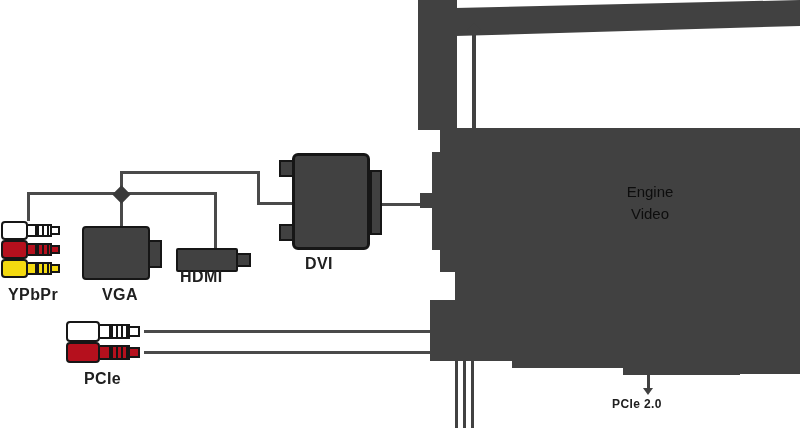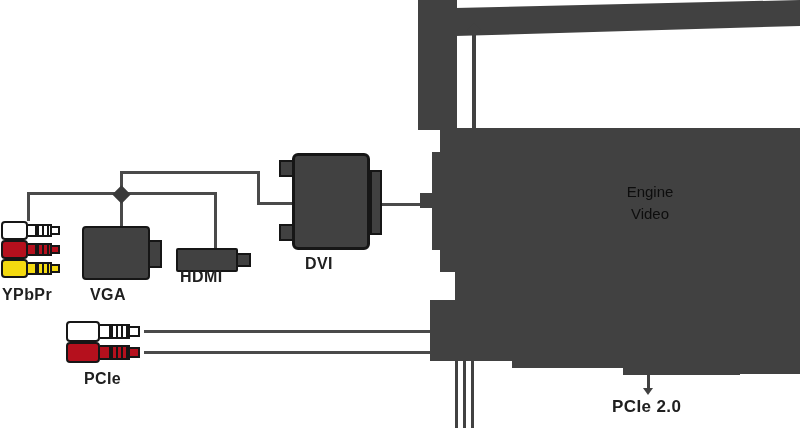--- a/index.html
+++ b/index.html
@@ -38,21 +38,21 @@
 
   .pcie-tab{position:absolute; left:455px; top:361px; width:22px; height:67px;
       background:repeating-linear-gradient(90deg, var(--silhouette) 0 3px, transparent 3px 8px);}
 
   .engine{position:absolute; left:598px; top:181px; width:104px; text-align:center;
       font-size:15px; line-height:22px; font-weight:500; color:#0d0d0d;}
 
   .arrowhead{position:absolute; left:643px; top:388px; width:0; height:0;
       border-left:5px solid transparent; border-right:5px solid transparent;
       border-top:7px solid var(--silhouette);}
-  .pcie-label{left:612px; top:397px; width:92px; font-size:17px;}
+  .pcie-label{left:612px; top:397px; width:92px; font-size:12px;}
 </style>
 </head>
 <body>
 
 <div class="canvas">
 
   <div class="wire" style="left:27px;  top:192px; width:190px; height:3px;"></div>
   <div class="wire" style="left:27px;  top:192px; width:3px;  height:29px;"></div>
   <div class="wire" style="left:214px; top:192px; width:3px;  height:56px;"></div>
   <div class="wire" style="left:120px; top:171px; width:3px;  height:55px;"></div>
@@ -75,25 +75,25 @@
       <div class="neck"></div>
       <div class="ridge"></div>
       <div class="tip"></div>
   </div>
   <div class="rca yellow" style="left:1px; top:259px;">
     <div class="body"></div>
       <div class="neck"></div>
       <div class="ridge"></div>
       <div class="tip"></div>
   </div>
-  <div class="label" style="left:2px; top:286px; width:70px;">YPbPr</div>
+  <div class="label" style="left:8px; top:286px; width:70px;">YPbPr</div>
 
   <div class="dk" style="left:82px; top:226px; width:68px; height:54px; border-radius:4px;"></div>
   <div class="dk" style="left:150px; top:240px; width:12px; height:28px; border-left:none;"></div>
-  <div class="label" style="left:90px; top:286px; width:56px;">VGA</div>
+  <div class="label" style="left:102px; top:286px; width:56px;">VGA</div>
 
   <div class="dk" style="left:176px; top:248px; width:62px; height:24px; border-radius:2px;"></div>
   <div class="dk" style="left:238px; top:253px; width:13px; height:14px; border-left:none;"></div>
   <div class="label" style="left:180px; top:268px; width:60px;">HDMI</div>
 
   <div class="dk" style="left:279px; top:160px; width:15px; height:17px;"></div>
   <div class="dk" style="left:279px; top:224px; width:15px; height:17px;"></div>
   <div class="dk" style="left:292px; top:153px; width:78px; height:97px; border-width:3px; border-radius:6px;"></div>
   <div class="dk" style="left:370px; top:170px; width:12px; height:65px;"></div>
   <div class="label" style="left:305px; top:255px; width:60px;">DVI</div>

